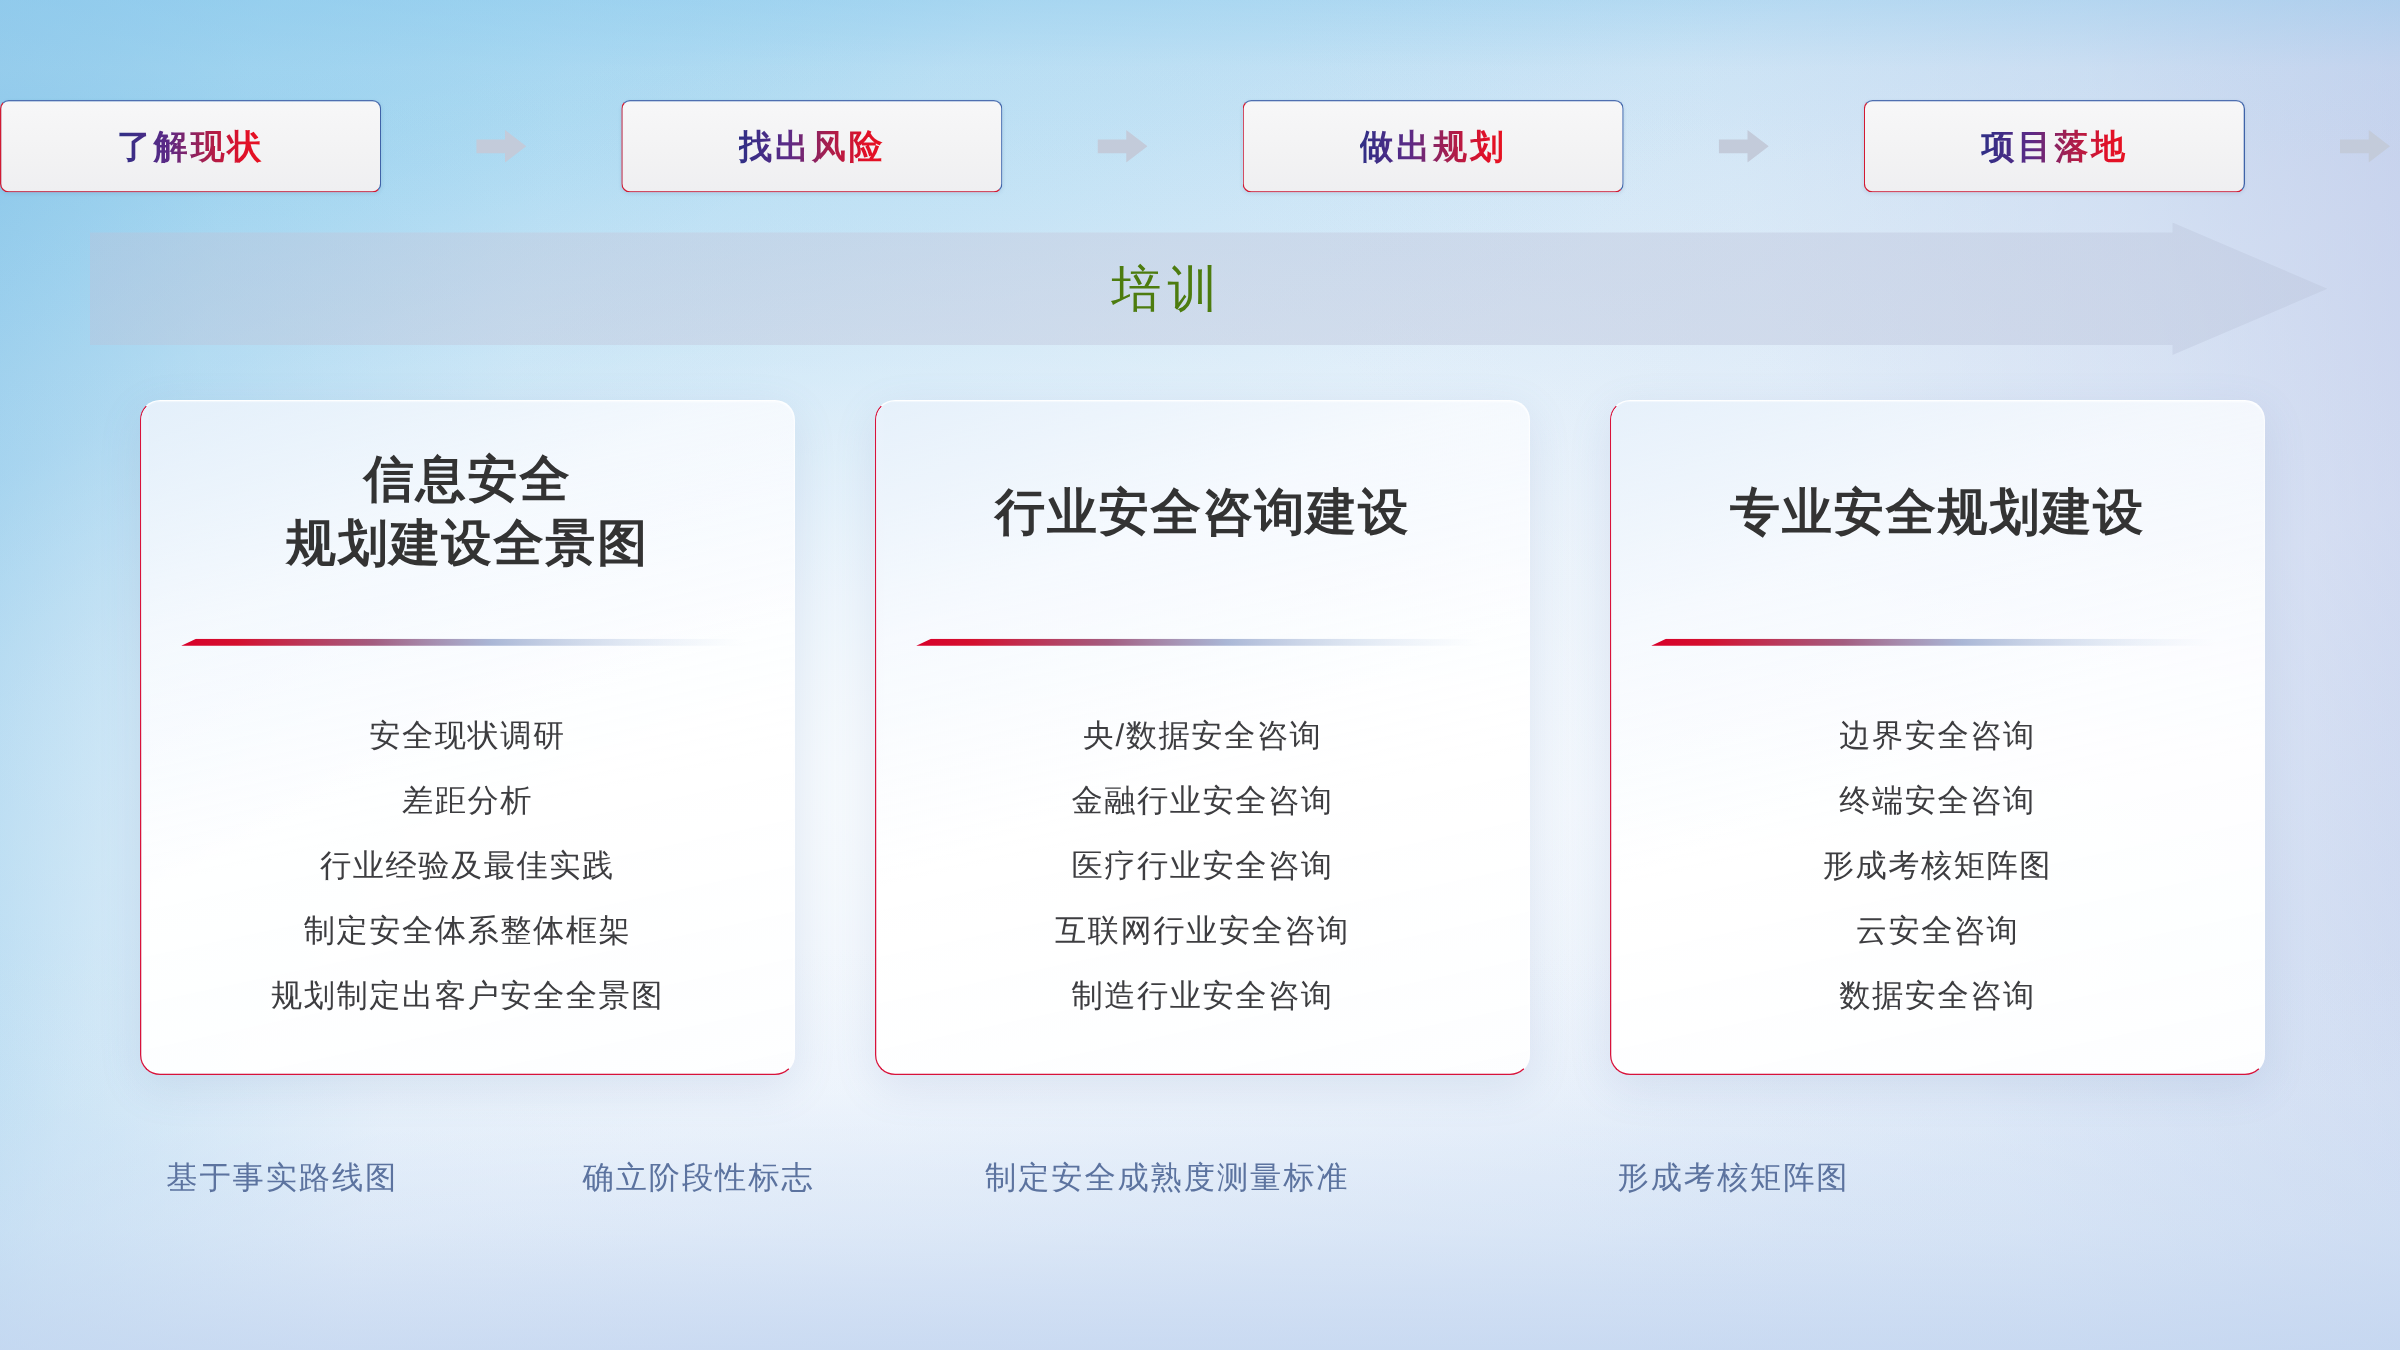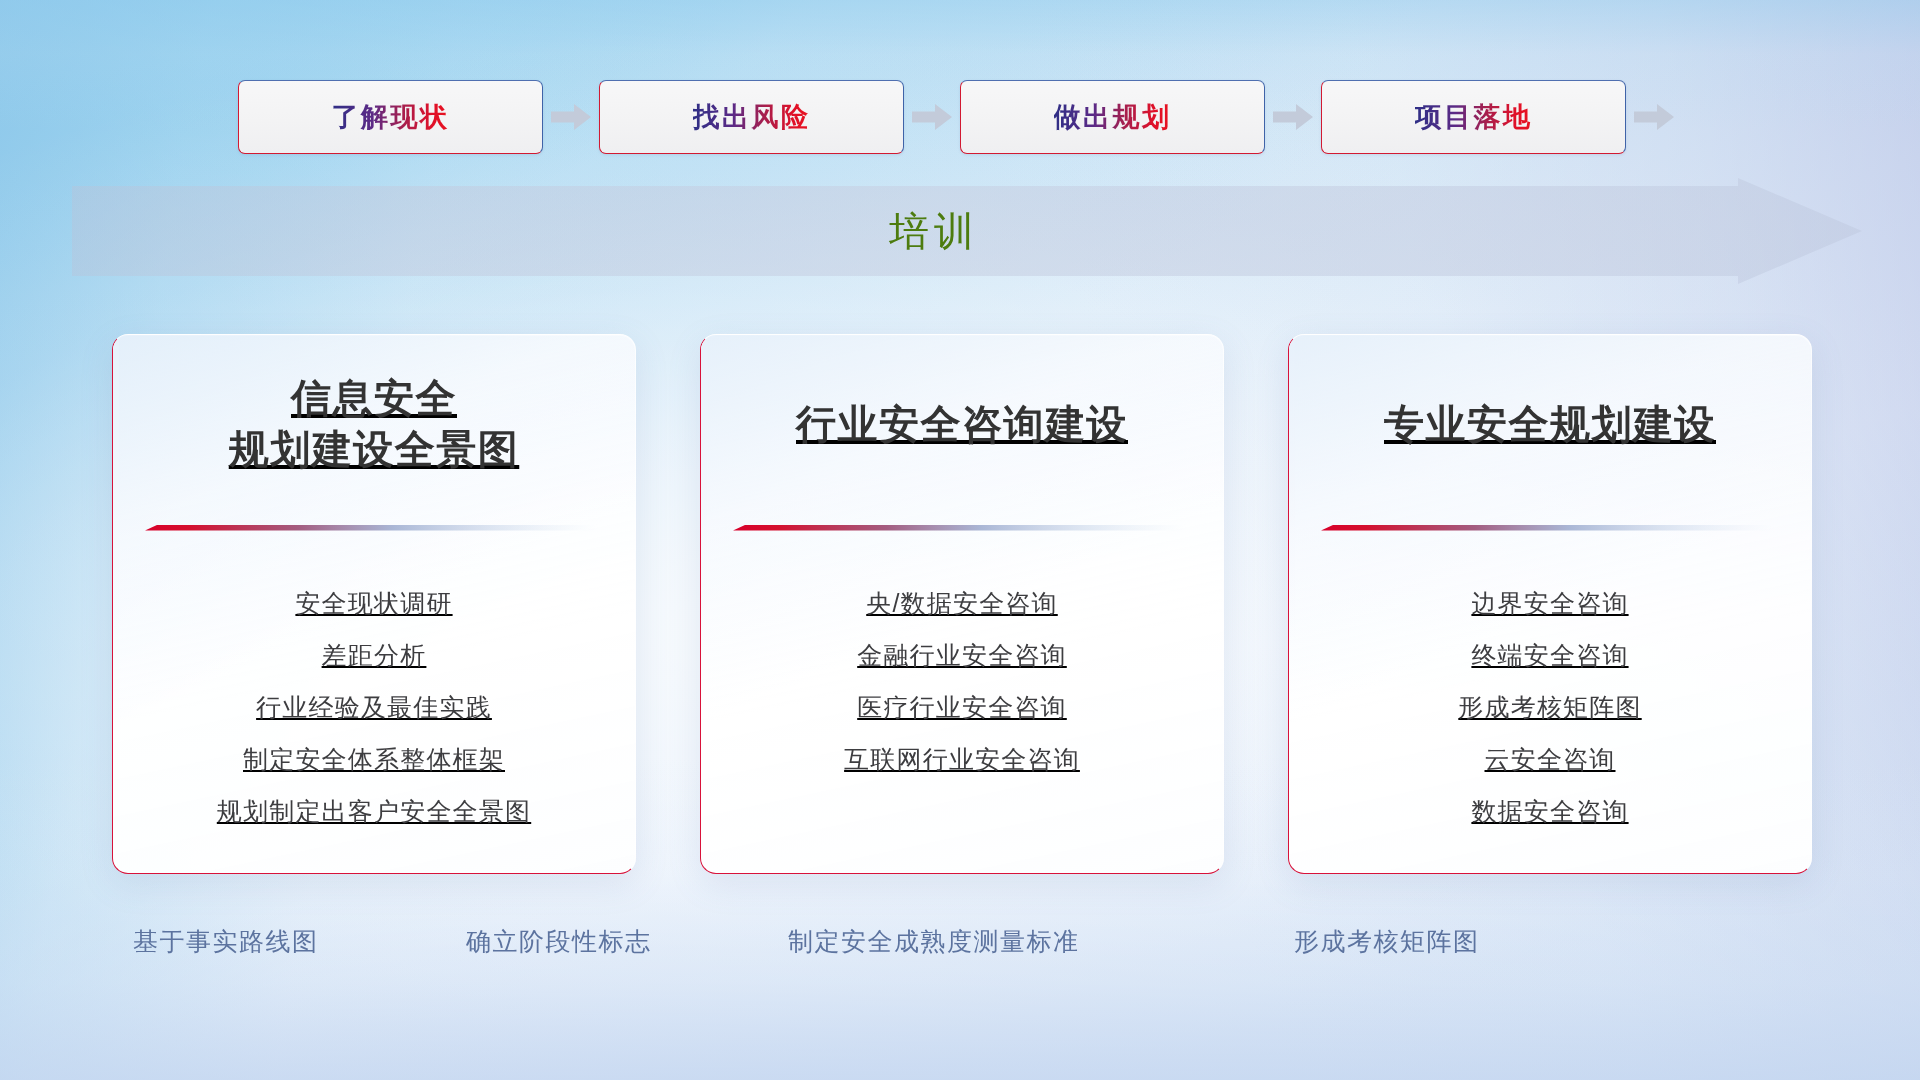--- a/index.html
+++ b/index.html
@@ -73,21 +73,21 @@
       rgba(220,236,249,0) 12%);
   }
 
   
   .steps {
     position:absolute;
     left:0; top:80px;
     width:1920px;
     display:flex;
     align-items:center;
-    justify-content:center;
+    justify-content:space-between;
   }
   .step-box {
     width:305px; height:74px;
     background:linear-gradient(180deg,#f7f7f8 0%,#f3f3f4 55%,#efeff1 100%);
     border-radius:7px;
     border-top:1.6px solid #4f6fb0;
     border-right:1.6px solid #3f63a8;
     border-bottom:1.6px solid #d21a32;
     border-left:1.6px solid #d21a32;
     display:flex;
@@ -132,25 +132,24 @@
     justify-content:center;
     font-size:40px;
     font-weight:400;
     letter-spacing:5px;
     color:#4d7c0f;
   }
 
   
   .cards {
     position:absolute;
-    left:112px; top:334px;
+    left:112px; top:320px;
     width:1700px;
     display:flex;
     gap:64px;
-    text-decoration:underline;
   }
   .card {
     position:relative;
     width:524px;
     height:540px;
     border-radius:16px;
     background:
       linear-gradient(168deg,
         rgba(255,255,255,.72) 0%,
         rgba(252,253,255,.88) 28%,
@@ -385,20 +384,21 @@
           </defs>
           <path d="M14 0 H456 V5.5 H2 Z" fill="url(#divGrad2)"></path>
         </svg>
       </div>
 
       <div class="card-list">
         <div class="card-list-item">央/数据安全咨询</div>
         <div class="card-list-item">金融行业安全咨询</div>
         <div class="card-list-item">医疗行业安全咨询</div>
         <div class="card-list-item">互联网行业安全咨询</div>
+        <div class="card-list-item">制造行业安全咨询</div>
       </div>
     </div>
 
     <div class="card">
       <div class="card-sheen"></div>
 
       <div class="card-head">
         <div class="card-title one-line">专业安全规划建设</div>
       </div>
 

